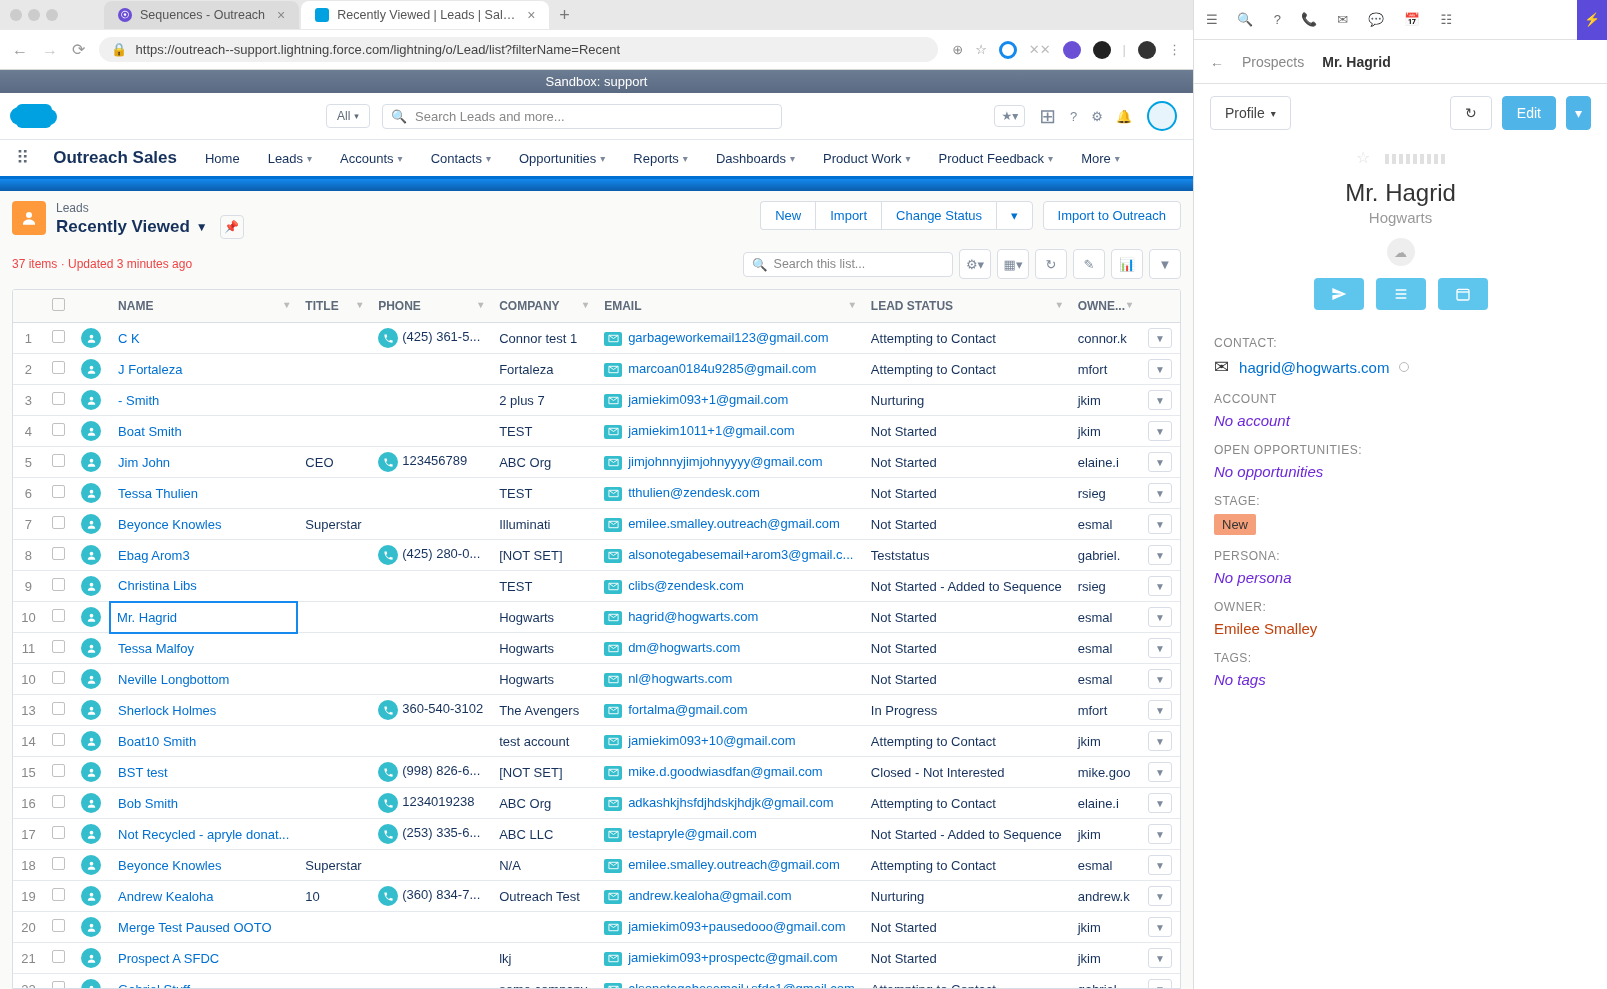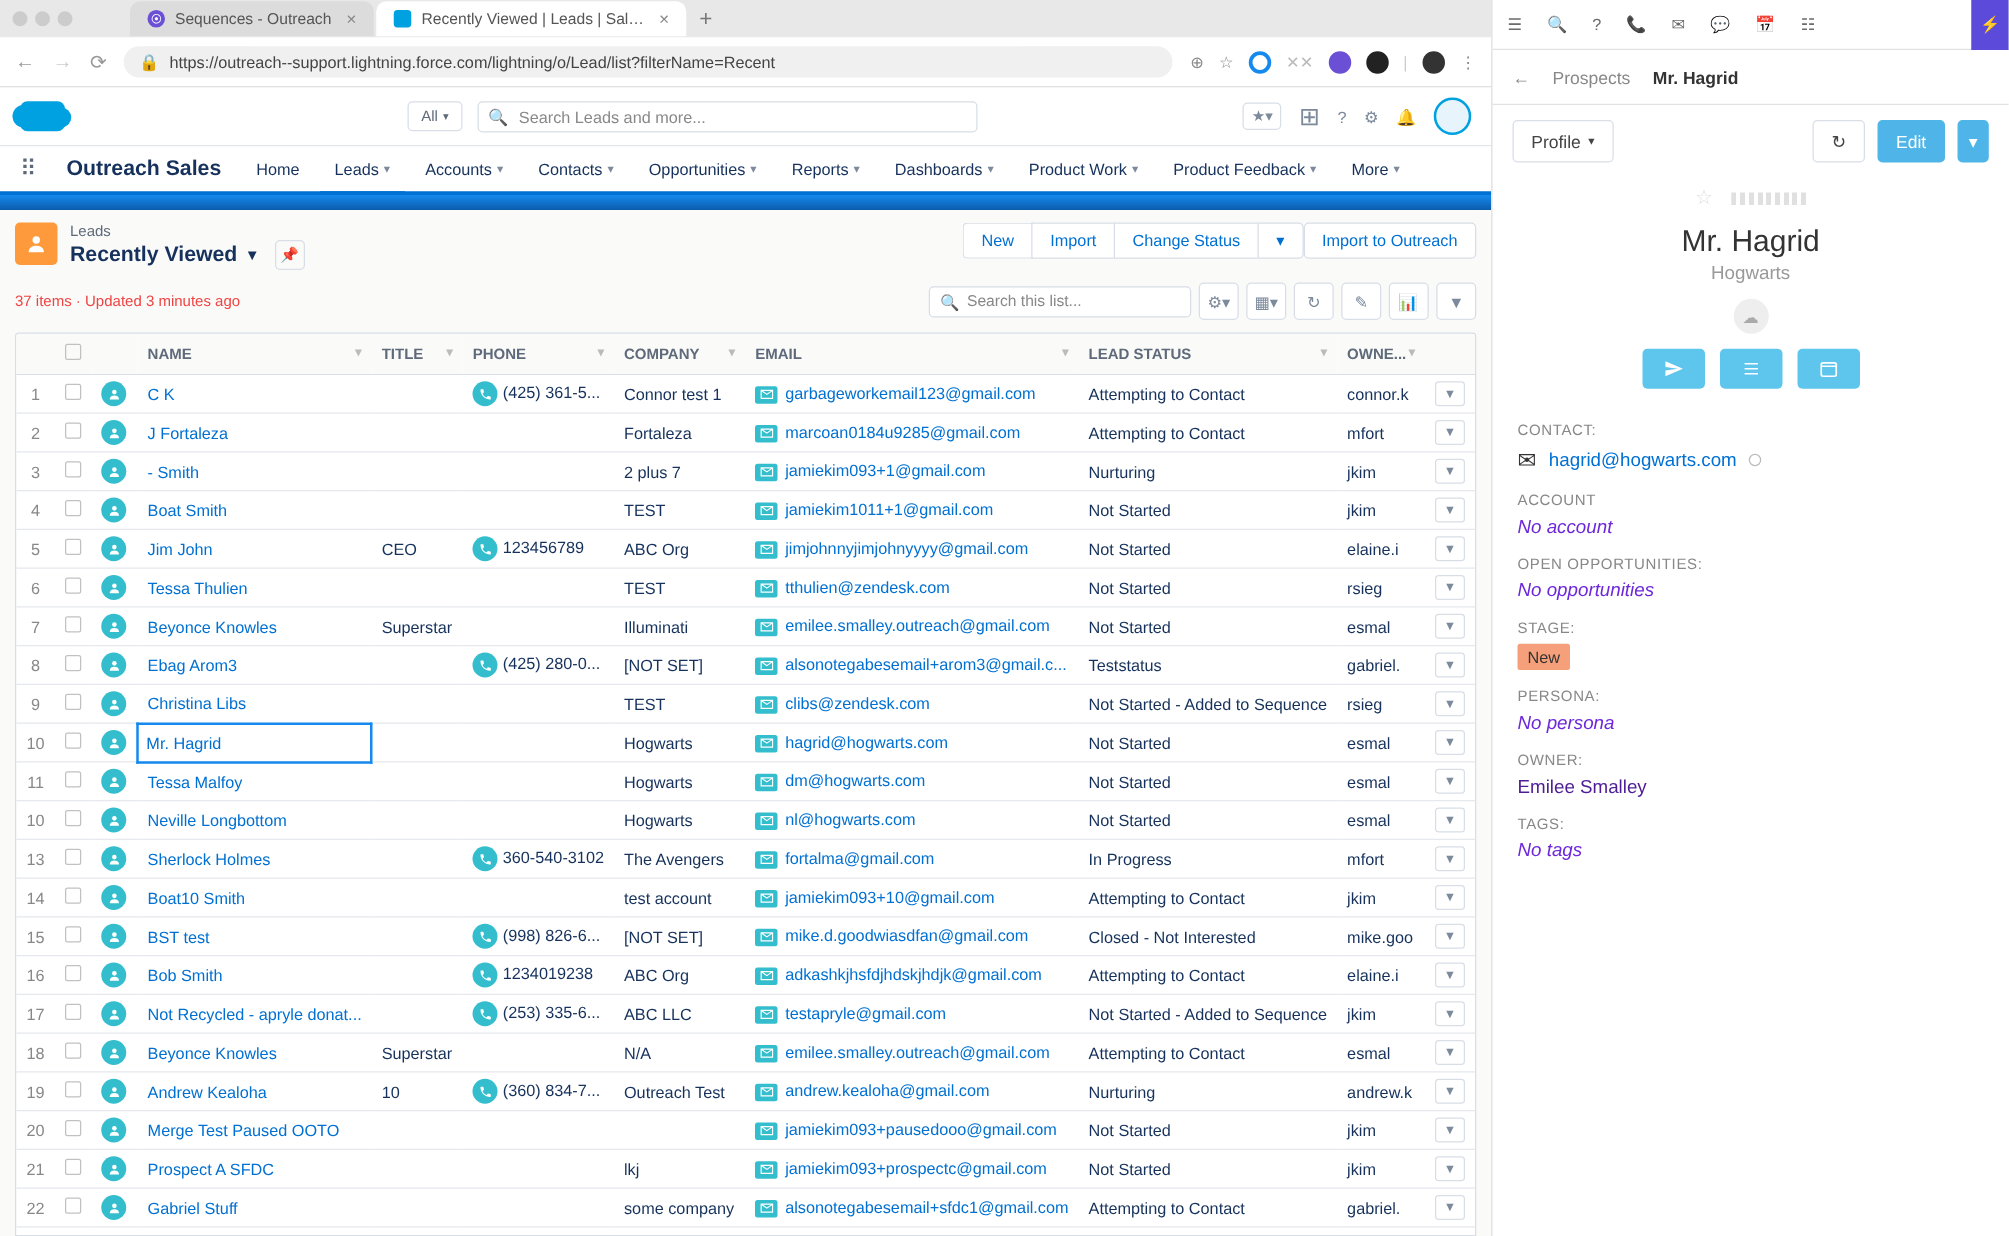--- a/index.html
+++ b/index.html
@@ -47,21 +47,21 @@
 .list-head{display:flex;align-items:flex-start;padding:10px 0 6px 0;}
 .list-icon{width:34px;height:34px;background:#ff9a3c;border-radius:4px;display:flex;align-items:center;justify-content:center;color:#fff;margin-right:10px;}
 .list-titles{display:flex;flex-direction:column;}
 .list-titles .sml{font-size:12px;color:#5e6a7a;}
 .list-titles .big{font-size:17px;font-weight:700;display:flex;align-items:center;gap:6px;}
 .list-actions{margin-left:auto;display:flex;gap:0;align-items:flex-start;}
 .btn{background:#fff;border:1px solid #d8dde6;padding:6px 14px;font-size:13px;color:#0070d2;cursor:pointer;}
 .btn.seg-l{border-radius:4px 0 0 4px;border-right:none;}
 .btn.seg-m{border-right:none;}
 .btn.seg-r{border-radius:0 4px 4px 0;}
-.btn.seg-o{border-radius:4px;margin-left:0;}
+.btn.seg-o{border-radius:4px;margin-left:10px;}
 .list-meta{display:flex;align-items:center;padding:4px 0 10px 0;}
 .list-meta .info{font-size:12px;color:#ef4444;}
 .list-meta .search-list{margin-left:auto;display:flex;align-items:center;gap:6px;border:1px solid #d8dde6;background:#fff;border-radius:4px;padding:4px 8px;width:210px;color:#888;font-size:12.5px;}
 .list-meta .btn-sq{width:32px;height:30px;border:1px solid #d8dde6;background:#fff;border-radius:4px;margin-left:6px;display:flex;align-items:center;justify-content:center;color:#7d8a9c;font-size:13px;}
 .pin{width:24px;height:24px;border:1px solid #d8dde6;border-radius:4px;display:flex;align-items:center;justify-content:center;margin-left:6px;color:#0070d2;font-size:12px;}
 
 
 .tbl{flex:1;overflow-y:auto;background:#fff;border:1px solid #d8dde6;border-radius:3px 3px 0 0;}
 table{width:100%;border-collapse:collapse;font-size:13px;}
 th{background:#fafaf9;border-bottom:1px solid #d8dde6;padding:8px 8px;text-align:left;font-weight:700;color:#5e6a7a;font-size:12px;position:sticky;top:0;}
@@ -96,21 +96,21 @@
 .r-name{text-align:center;font-size:24px;color:#333;margin-top:6px;}
 .r-sub{text-align:center;font-size:15px;color:#999;margin-top:2px;}
 .r-cloud{text-align:center;margin:12px 0;}
 .r-cloud .c{display:inline-flex;width:28px;height:28px;background:#eee;border-radius:50%;align-items:center;justify-content:center;color:#aaa;}
 .r-quick{display:flex;justify-content:center;gap:12px;margin-bottom:18px;}
 .r-quick .q{width:50px;height:32px;background:#5ec5ed;border-radius:4px;display:flex;align-items:center;justify-content:center;color:#fff;}
 .r-sec{padding:8px 20px;}
 .r-sec .lbl{font-size:12px;color:#888;text-transform:uppercase;letter-spacing:0.5px;margin-bottom:6px;}
 .r-sec .val{font-size:15px;color:#333;margin-bottom:14px;}
 .r-sec .val.muted{color:#6d28d9;font-style:italic;}
-.r-sec .val.link{color:#4c1d95;font-style:normal;}
+.r-sec .val.link{color:#c2410c;font-style:normal;}
 .stage-badge{display:inline-block;background:#f5a07a;color:#333;padding:3px 8px;border-radius:2px;font-size:13px;}
 .em-row{display:flex;align-items:center;gap:10px;color:#aaa;}
 .em-row .mail-ic{font-size:18px;}
 .em-row .o{width:10px;height:10px;border:1.5px solid #bbb;border-radius:50%;}
 </style>
 </head>
 <body>
 
 <div class="app">
   <div class="left">
@@ -147,20 +147,21 @@
         <span class="ai-dot" style="border:3px solid #1589ee"></span>
         <span style="color:#bbb">✕✕</span>
         <span class="ai-dot" style="background:#6b4fd5"></span>
         <span class="ai-dot" style="background:#222"></span>
         <span style="color:#ccc">|</span>
         <span class="ai-dot" style="background:#333"></span>
         <span style="color:#888">⋮</span>
       </div>
     </div>
 
+    <div class="sf-sandbox">Sandbox: support</div>
     <div class="sf-header">
       <div class="sf-logo"></div>
       <div style="width:250px"></div>
       <div class="sf-all">
           <span>All</span>
           <span style="font-size:9px">▾</span>
         </div>
       <div class="sf-search">
         <span>🔍</span>
         <span>Search Leads and more...</span>

